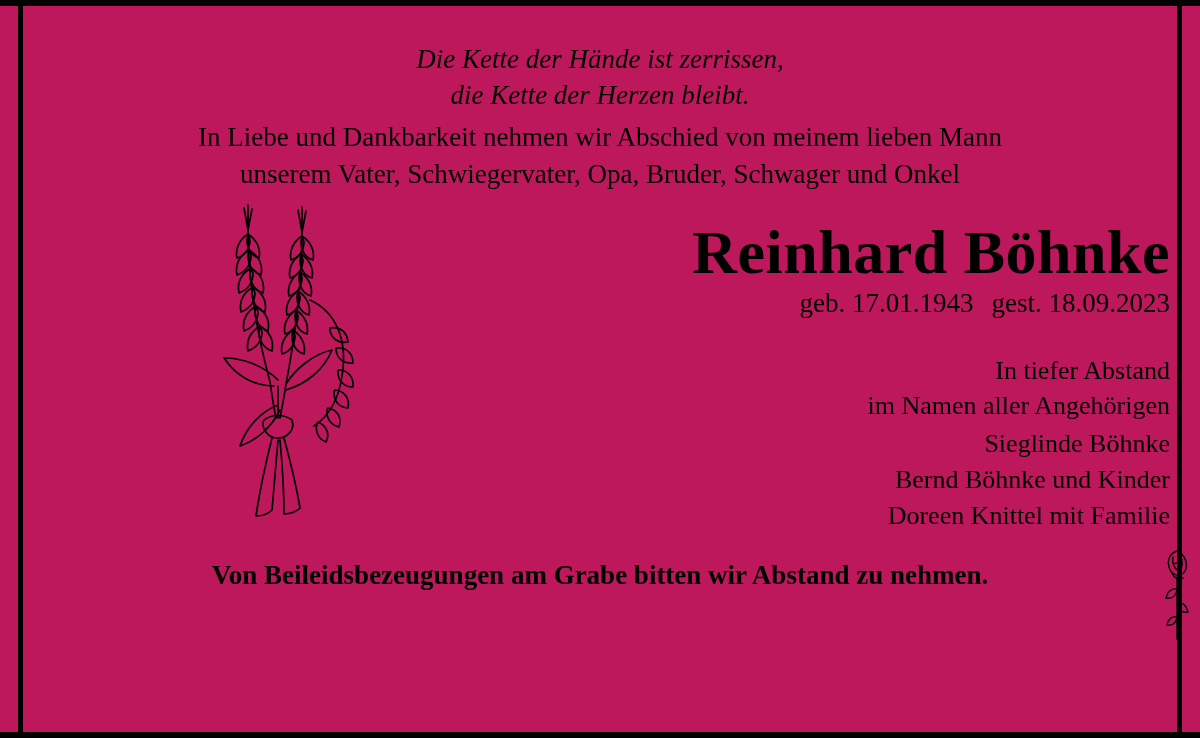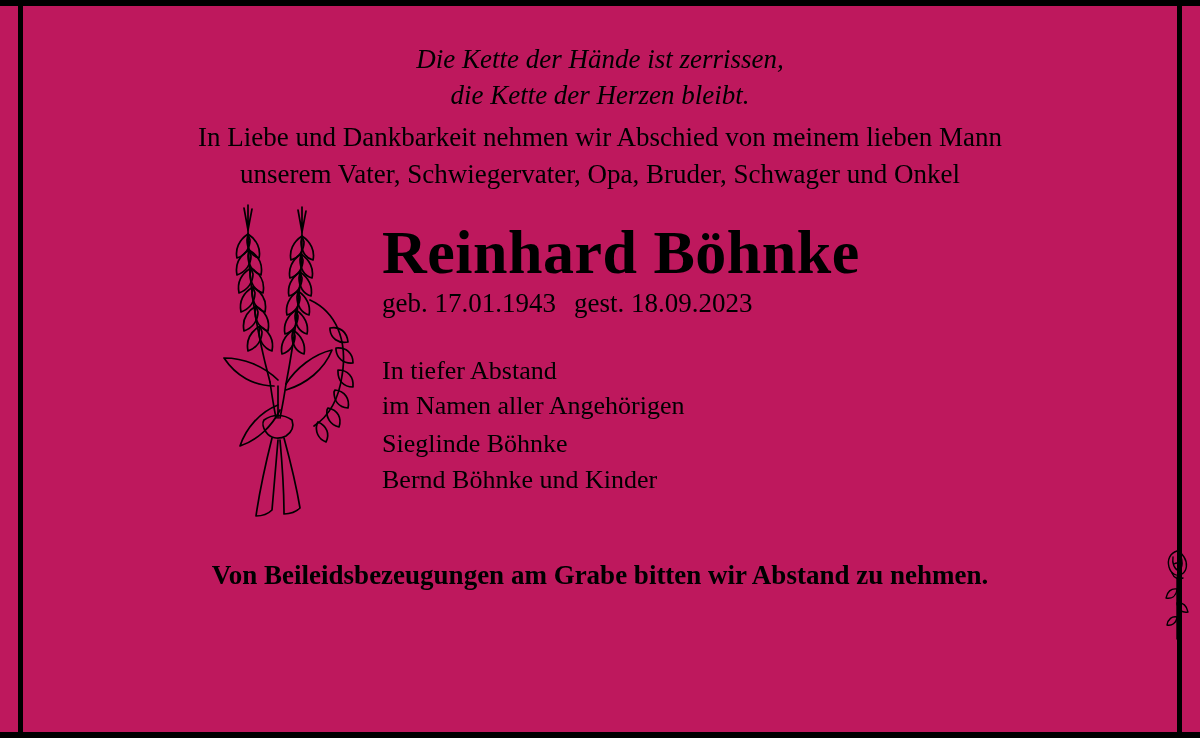--- a/index.html
+++ b/index.html
@@ -83,21 +83,21 @@
     top: 0px;
     width: 210px;
     height: 330px;
   }
 
   .name-block {
     position: absolute;
     left: 352px;
     right: 0;
     top: 18px;
-    text-align: left;
+    text-align: right;
   }
   .deceased-name {
     font-size: 62px;
     font-weight: bold;
     letter-spacing: 0.5px;
     line-height: 1.12;
     white-space: nowrap;
   }
   .dates {
     font-size: 27px;
@@ -224,20 +224,21 @@
         <div class="deceased-name">Reinhard Böhnke</div>
         <div class="dates">
           <span>geb. 17.01.1943</span><span class="gap"></span><span>gest. 18.09.2023</span>
         </div>
         <div class="mourning">
           <div>In tiefer Abstand</div>
           <div>im Namen aller Angehörigen</div>
           <div class="names">
             <div>Sieglinde Böhnke</div>
             <div>Bernd Böhnke und Kinder</div>
+            <div>Doreen Knittel mit Familie</div>
           </div>
         </div>
       </div>
     </div>
 
 
     <div class="closing">Von Beileidsbezeugungen am Grabe bitten wir Abstand zu nehmen.</div>
   </div>
 
   <svg class="rose" viewBox="0 0 34 100" aria-hidden="true">

